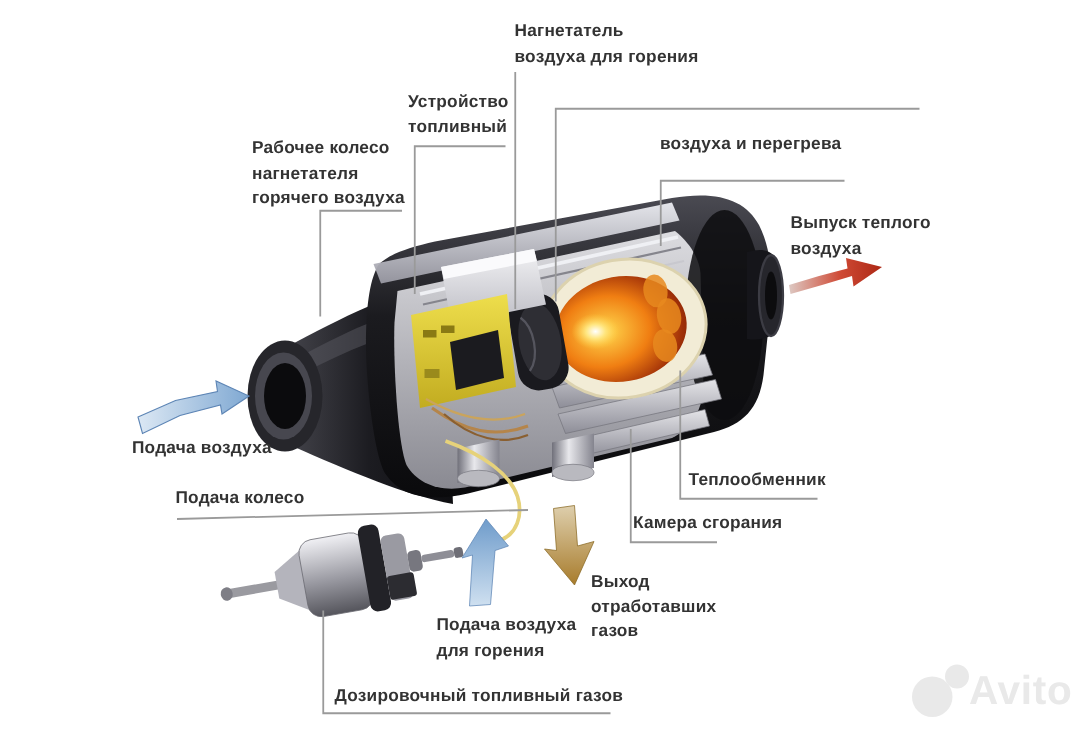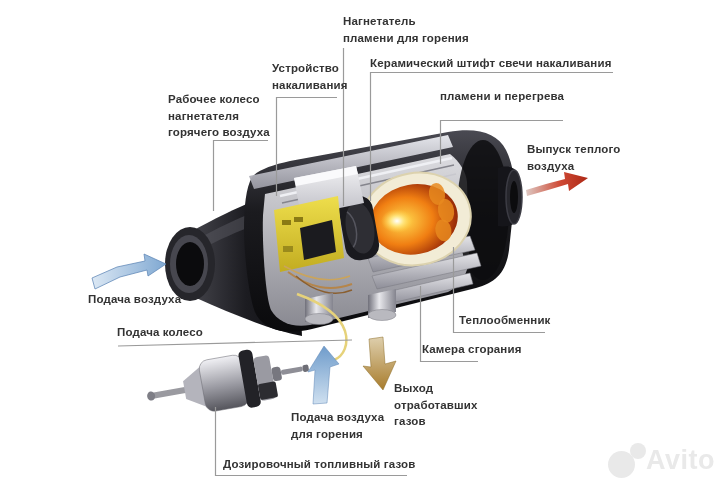--- a/index.html
+++ b/index.html
@@ -193,34 +193,31 @@
       <path d="M268,140.5 H213.5 V211"></path>
       <path d="M545,332.5 H453.5 V247"></path>
       <path d="M478,361.5 H420.5 V286"></path>
       <path d="M118,346 L352,340"></path>
       <path d="M407,475.5 H215.5 V407"></path>
     </g>
   </svg>
 
   <div class="lbl" style="left:343px;top:13px">
     <div>Нагнетатель</div>
-    <div>пламени для горения</div>
-  </div>
-
-  <div class="lbl" style="left:370px;top:55px">
-    <div>Керамический штифт свечи накаливания</div>
-  </div>
+    <div>воздуха для горения</div>
+  </div>
+
 
   <div class="lbl" style="left:272px;top:60px">
     <div>Устройство</div>
-    <div>накаливания</div>
+    <div>топливный</div>
   </div>
 
   <div class="lbl" style="left:440px;top:88px">
-    <div>пламени и перегрева</div>
+    <div>воздуха и перегрева</div>
   </div>
 
   <div class="lbl" style="left:168px;top:91px">
     <div>Рабочее колесо</div>
     <div>нагнетателя</div>
     <div>горячего воздуха</div>
   </div>
 
   <div class="lbl" style="left:527px;top:141px">
     <div>Выпуск теплого</div>

